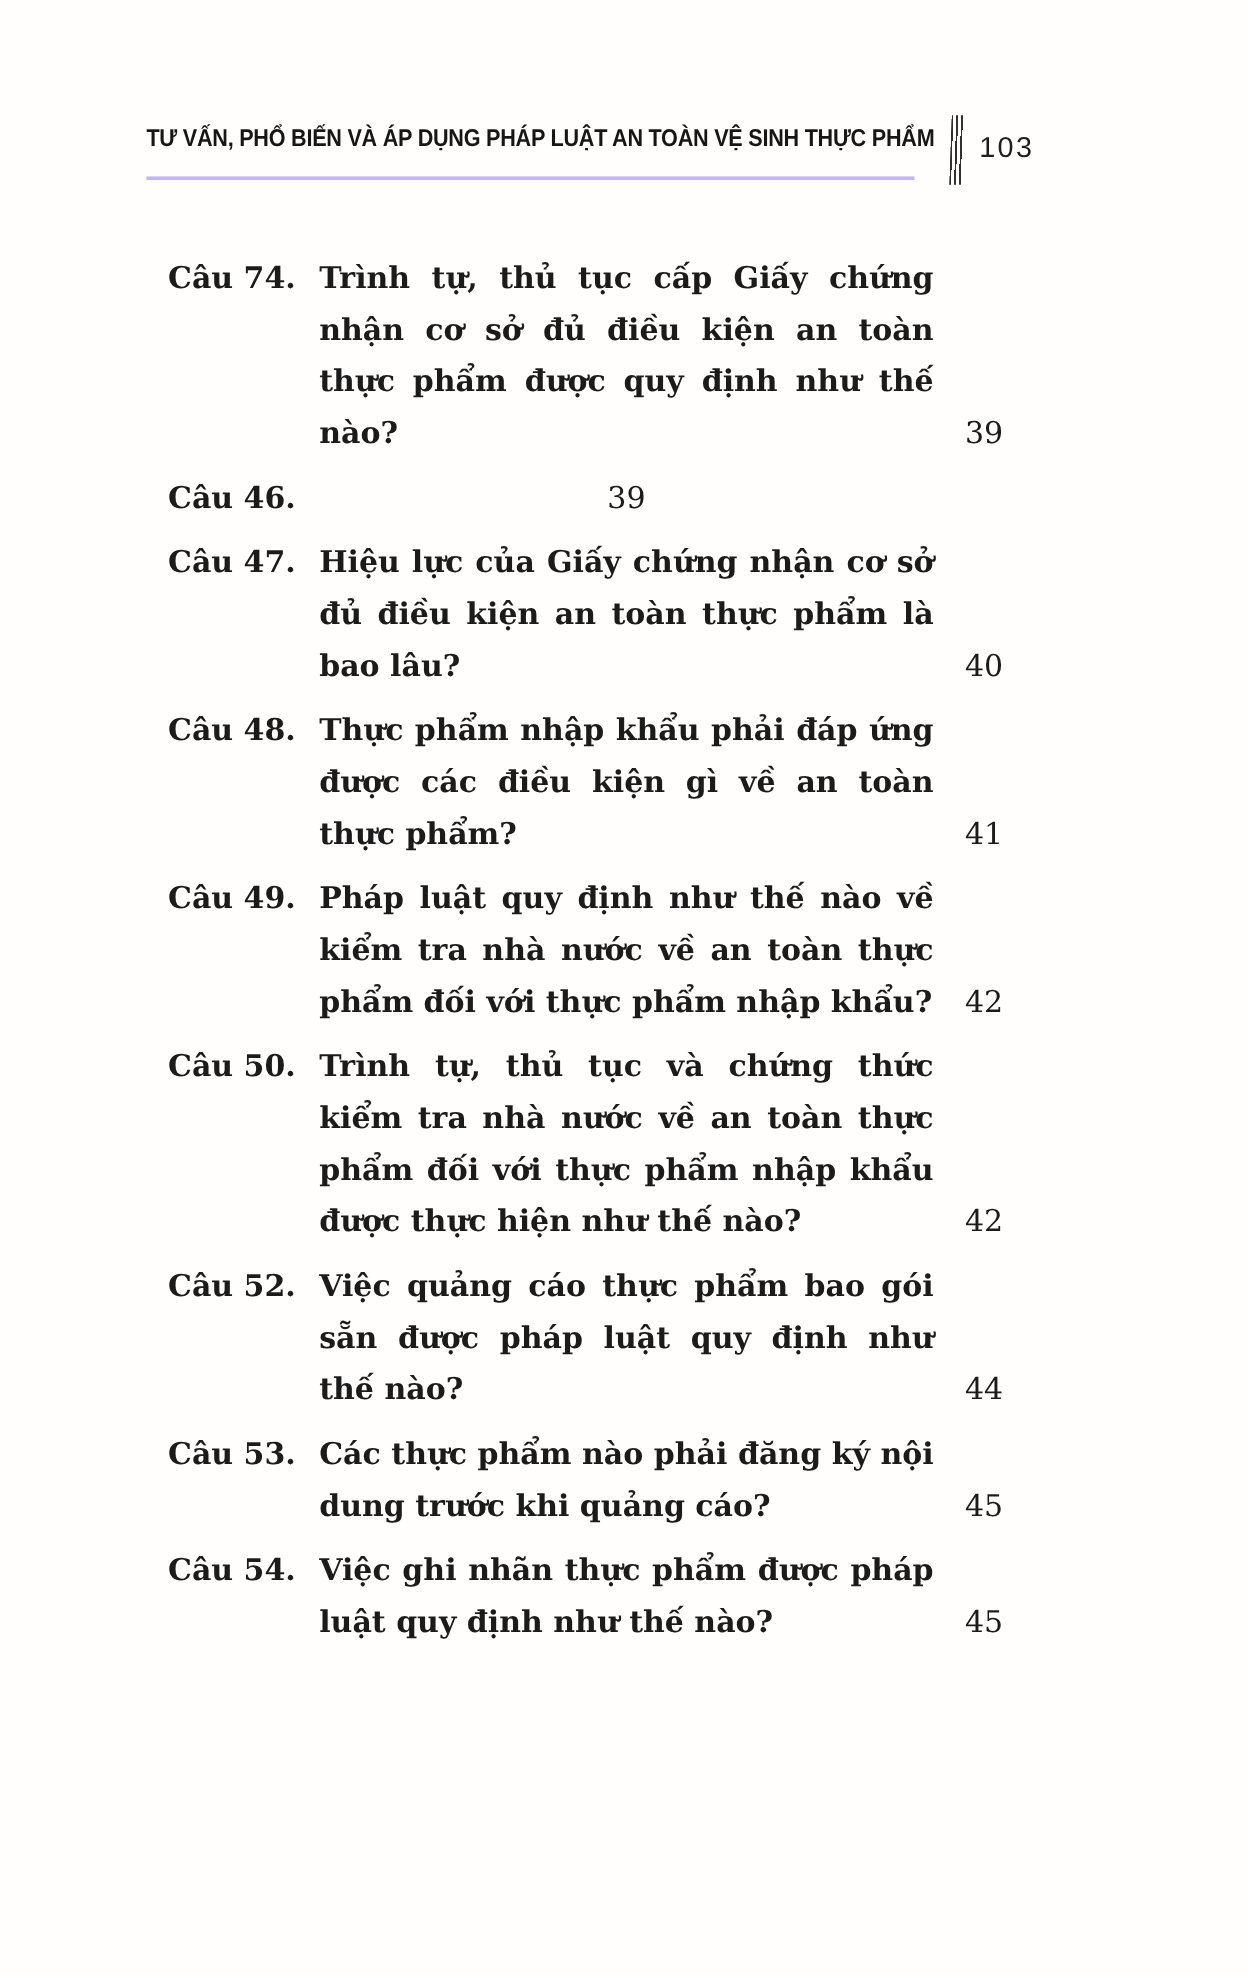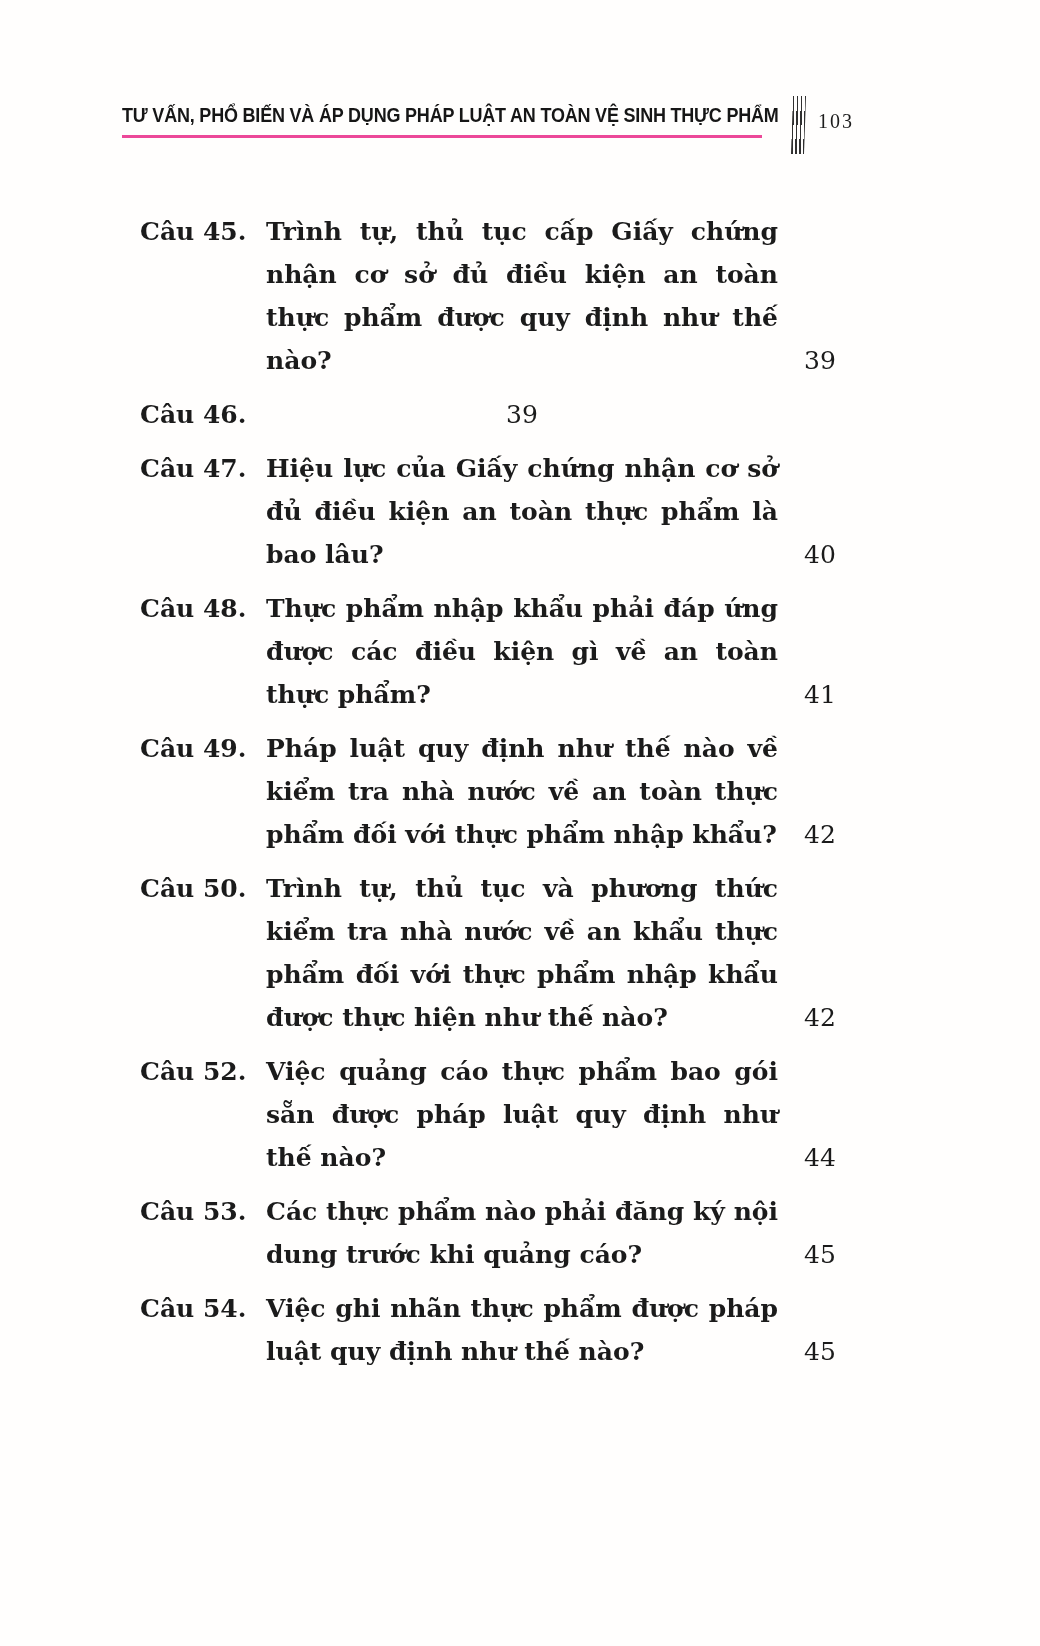--- a/index.html
+++ b/index.html
@@ -19,22 +19,22 @@
   }
   
   .page-header {
     display: flex;
     align-items: flex-start;
     margin-left: -18px;
     margin-bottom: 56px;
   }
   .header-title-wrap {
     width: 640px;
-    border-bottom: 3px solid #ec4899;
-    padding-bottom: 10px;
+    border-bottom: 3px solid #c4b5fd;
+    padding-bottom: 22px;
   }
   .header-title {
     font-family: "Liberation Sans", sans-serif;
     font-weight: 700;
     font-size: 18px;
     letter-spacing: -0.2px;
     white-space: nowrap;
     color: #161616;
     display: inline-block;
     transform: scale(1, 1.12);
@@ -50,22 +50,22 @@
       rgba(25,25,25,0.9) 0px,
       rgba(25,25,25,0.9) 1.5px,
       rgba(25,25,25,0) 1.5px,
       rgba(25,25,25,0) 4px
     );
     transform: skewX(-2deg);
   }
   .header-page-number {
     margin-left: 13px;
     margin-top: 6px;
-    font-family: Liberation Serif, serif;
-    font-size: 20px;
+    font-family: Liberation Sans, sans-serif;
+    font-size: 24px;
     letter-spacing: 2px;
     color: #1d1d1d;
   }
   
   .toc {
     font-family: "DejaVu Serif", "Liberation Serif", serif;
     font-size: 25px;
     line-height: 43px;
   }
   .entry {
@@ -96,21 +96,21 @@
   <header class="page-header">
     <div class="header-title-wrap">
       <span class="header-title">TƯ VẤN, PHỔ BIẾN VÀ ÁP DỤNG PHÁP LUẬT AN TOÀN VỆ SINH THỰC PHẨM</span>
     </div>
     <div class="header-divider"></div>
     <div class="header-page-number">103</div>
   </header>
 
   <main class="toc">
   <div class="entry">
-    <span class="entry-label">Câu 45.</span>
+    <span class="entry-label">Câu 74.</span>
     <span class="entry-text">Trình tự, thủ tục cấp Giấy chứng nhận cơ sở đủ điều kiện an toàn thực phẩm được quy định như thế nào?</span>
     <span class="entry-page">39</span>
   </div>
 
   <div class="entry">
     <span class="entry-label">Câu 46.</span>
     <span class="entry-page">39</span>
   </div>
 
   <div class="entry">
@@ -126,21 +126,21 @@
   </div>
 
   <div class="entry">
     <span class="entry-label">Câu 49.</span>
     <span class="entry-text">Pháp luật quy định như thế nào về kiểm tra nhà nước về an toàn thực phẩm đối với thực phẩm nhập khẩu?</span>
     <span class="entry-page">42</span>
   </div>
 
   <div class="entry">
     <span class="entry-label">Câu 50.</span>
-    <span class="entry-text">Trình tự, thủ tục và phương thức kiểm tra nhà nước về an khẩu thực phẩm đối với thực phẩm nhập khẩu được thực hiện như thế nào?</span>
+    <span class="entry-text">Trình tự, thủ tục và chứng thức kiểm tra nhà nước về an toàn thực phẩm đối với thực phẩm nhập khẩu được thực hiện như thế nào?</span>
     <span class="entry-page">42</span>
   </div>
 
 
   <div class="entry">
     <span class="entry-label">Câu 52.</span>
     <span class="entry-text">Việc quảng cáo thực phẩm bao gói sẵn được pháp luật quy định như thế nào?</span>
     <span class="entry-page">44</span>
   </div>
 

